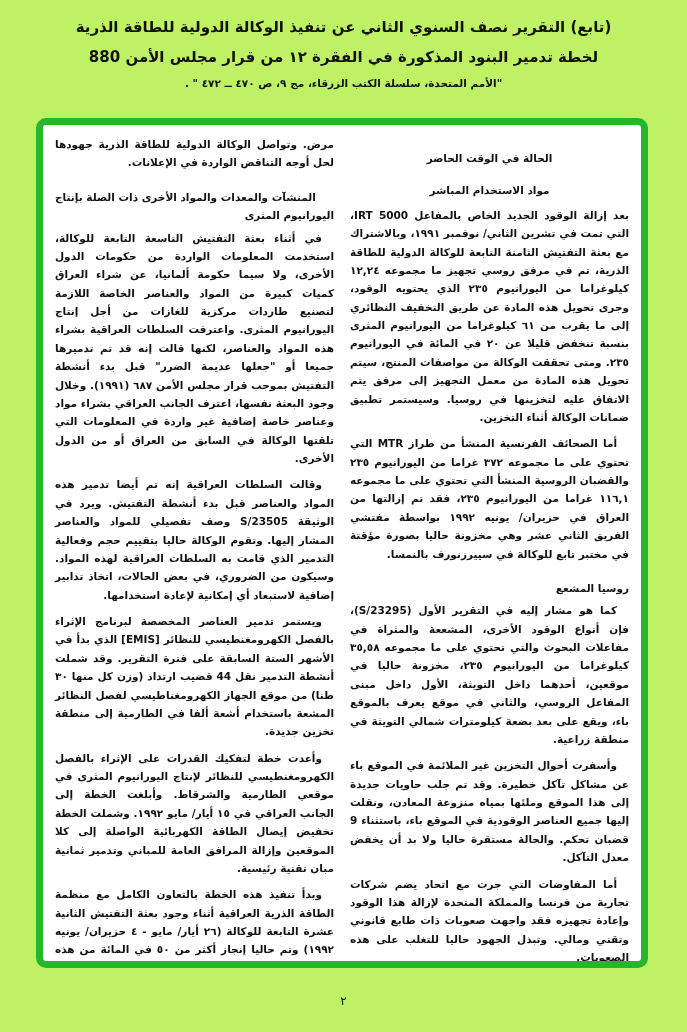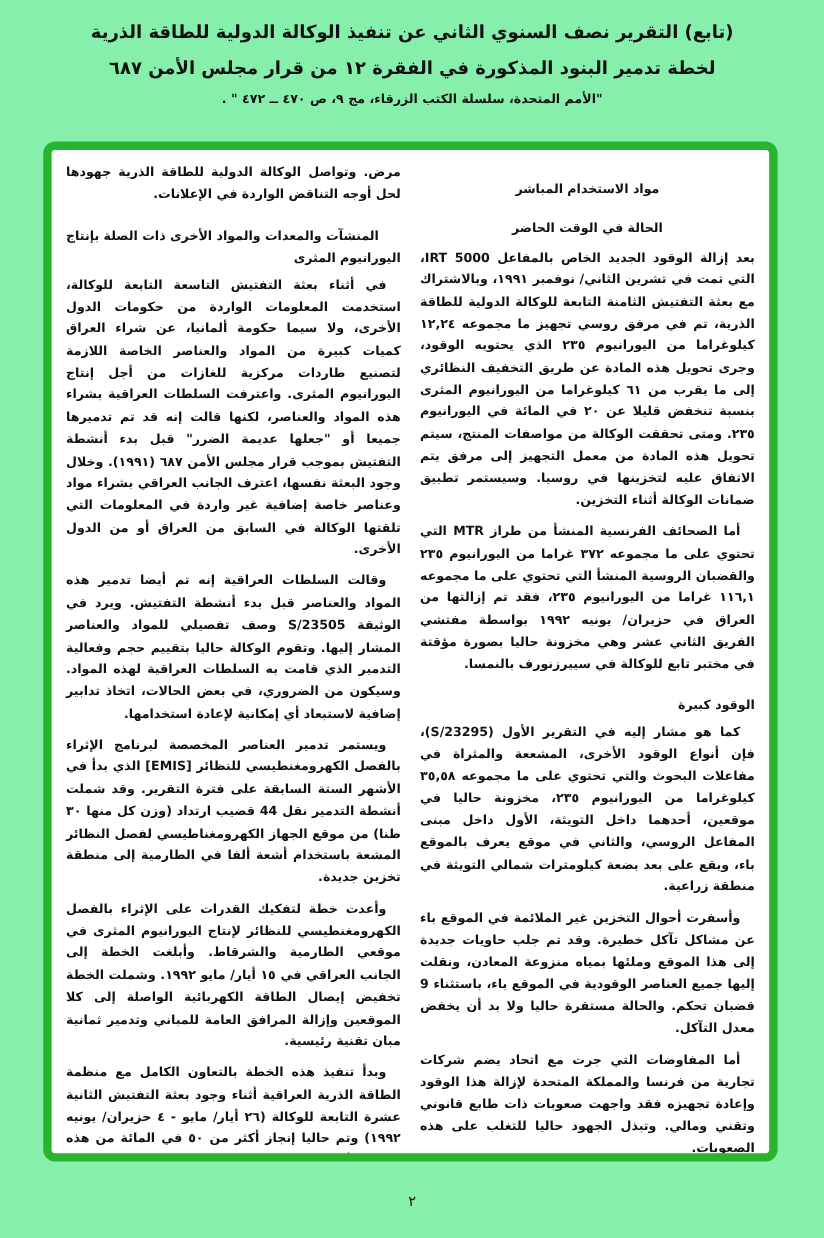--- a/index.html
+++ b/index.html
@@ -1,21 +1,21 @@
 <!DOCTYPE html>
 <html lang="ar" dir="rtl" style="--green: #28b42e;"><head>
 <meta charset="utf-8">
 <style>
   :root { --green: #28b42e; --ink: #111; }
   * { box-sizing: border-box; }
   html, body { margin: 0; padding: 0; background: #ffffff; }
   .page {
     position: relative;
     width: 687px; height: 1032px;
-    background: #86efac;
+    background: #bef264;
     font-family: "DejaVu Sans", sans-serif;
     color: var(--ink);
     direction: rtl;
     overflow: hidden;
   }
   .doc-title { text-align: center; padding-top: 12px; }
   .doc-title .t-main {
     font-size: 15px; font-weight: bold; line-height: 2.0;
   }
   .doc-title .t-sub {
@@ -57,32 +57,32 @@
     font-size: 12px; color: #111;
   }
 </style>
 </head>
 <body>
 
 <div class="page">
 
   <header class="doc-title">
     <div class="t-main">(تابع) التقرير نصف السنوي الثاني عن تنفيذ الوكالة الدولية للطاقة الذرية</div>
-    <div class="t-main">لخطة تدمير البنود المذكورة في الفقرة ١٢ من قرار مجلس الأمن ٦٨٧</div>
+    <div class="t-main">لخطة تدمير البنود المذكورة في الفقرة ١٢ من قرار مجلس الأمن 880</div>
     <div class="t-sub">"الأمم المتحدة، سلسلة الكتب الزرقاء، مج ٩، ص ٤٧٠ ــ ٤٧٢ " .</div>
   </header>
 
   <div class="greenbox">
 
     <div class="col">
+      <div class="heading-center">الحالة في الوقت الحاضر</div>
       <div class="heading-center">مواد الاستخدام المباشر</div>
-      <div class="heading-center">الحالة في الوقت الحاضر</div>
       <p class="flush">بعد إزالة الوقود الجديد الخاص بالمفاعل IRT 5000، التي تمت في تشرين الثاني/ نوفمبر ١٩٩١، وبالاشتراك مع بعثة التفتيش الثامنة التابعة للوكالة الدولية للطاقة الذرية، تم في مرفق روسي تجهيز ما مجموعه ١٢,٢٤ كيلوغراما من اليورانيوم ٢٣٥ الذي يحتويه الوقود، وجرى تحويل هذه المادة عن طريق التخفيف النظائري إلى ما يقرب من ٦١ كيلوغراما من اليورانيوم المثرى بنسبة تنخفض قليلا عن ٢٠ في المائة في اليورانيوم ٢٣٥. ومتى تحققت الوكالة من مواصفات المنتج، سيتم تحويل هذه المادة من معمل التجهيز إلى مرفق يتم الاتفاق عليه لتخزينها في روسيا. وسيستمر تطبيق ضمانات الوكالة أثناء التخزين.</p>
       <p>أما الصحائف الفرنسية المنشأ من طراز MTR التي تحتوي على ما مجموعه ٣٧٢ غراما من اليورانيوم ٢٣٥ والقضبان الروسية المنشأ التي تحتوي على ما مجموعه ١١٦,١ غراما من اليورانيوم ٢٣٥، فقد تم إزالتها من العراق في حزيران/ يونيه ١٩٩٢ بواسطة مفتشي الفريق الثاني عشر وهي مخزونة حاليا بصورة مؤقتة في مختبر تابع للوكالة في سييرزنورف بالنمسا.</p>
-      <div class="subheading">الوقود كبيرة</div>
+      <div class="subheading">روسيا المشعع</div>
       <p>كما هو مشار إليه في التقرير الأول (S/23295)، فإن أنواع الوقود الأخرى، المشععة والمثراة في مفاعلات البحوث والتي تحتوي على ما مجموعه ٣٥,٥٨ كيلوغراما من اليورانيوم ٢٣٥، مخزونة حاليا في موقعين، أحدهما داخل التويثة، الأول داخل مبنى المفاعل الروسي، والثاني في موقع يعرف بالموقع باء، ويقع على بعد بضعة كيلومترات شمالي التويثة في منطقة زراعية.</p>
       <p>وأسفرت أحوال التخزين غير الملائمة في الموقع باء عن مشاكل تآكل خطيرة. وقد تم جلب حاويات جديدة إلى هذا الموقع وملئها بمياه منزوعة المعادن، ونقلت إليها جميع العناصر الوقودية في الموقع باء، باستثناء 9 قضبان تحكم. والحالة مستقرة حاليا ولا بد أن يخفض معدل التآكل.</p>
       <p>أما المفاوضات التي جرت مع اتحاد يضم شركات تجارية من فرنسا والمملكة المتحدة لإزالة هذا الوقود وإعادة تجهيزه فقد واجهت صعوبات ذات طابع قانوني وتقني ومالي. وتبذل الجهود حاليا للتغلب على هذه الصعوبات.</p>
       <div class="subheading">وبالاشتراك والمواد النووية الأخرى</div>
     </div>
 
     <div class="col">
       <p class="flush">مرض. وتواصل الوكالة الدولية للطاقة الذرية جهودها لحل أوجه التناقض الواردة في الإعلانات.</p>
       <div class="subheading">المنشآت والمعدات والمواد الأخرى ذات الصلة بإنتاج اليورانيوم المثرى</div>
       <p>في أثناء بعثة التفتيش التاسعة التابعة للوكالة، استخدمت المعلومات الواردة من حكومات الدول الأخرى، ولا سيما حكومة ألمانيا، عن شراء العراق كميات كبيرة من المواد والعناصر الخاصة اللازمة لتصنيع طاردات مركزية للغازات من أجل إنتاج اليورانيوم المثرى. واعترفت السلطات العراقية بشراء هذه المواد والعناصر، لكنها قالت إنه قد تم تدميرها جميعا أو "جعلها عديمة الضرر" قبل بدء أنشطة التفتيش بموجب قرار مجلس الأمن ٦٨٧ (١٩٩١). وخلال وجود البعثة نفسها، اعترف الجانب العراقي بشراء مواد وعناصر خاصة إضافية غير واردة في المعلومات التي تلقتها الوكالة في السابق من العراق أو من الدول الأخرى.</p>

